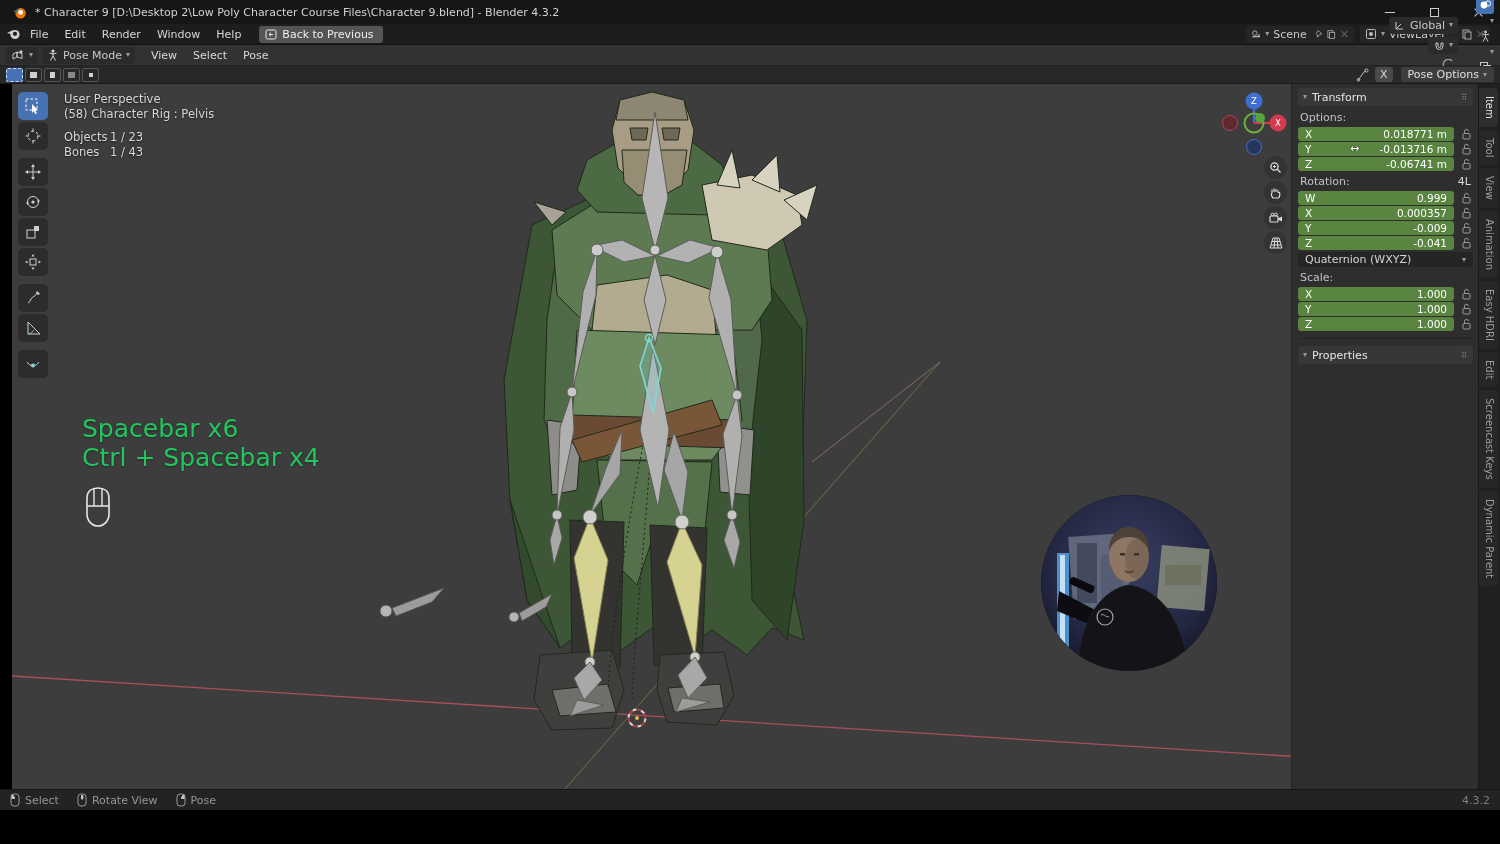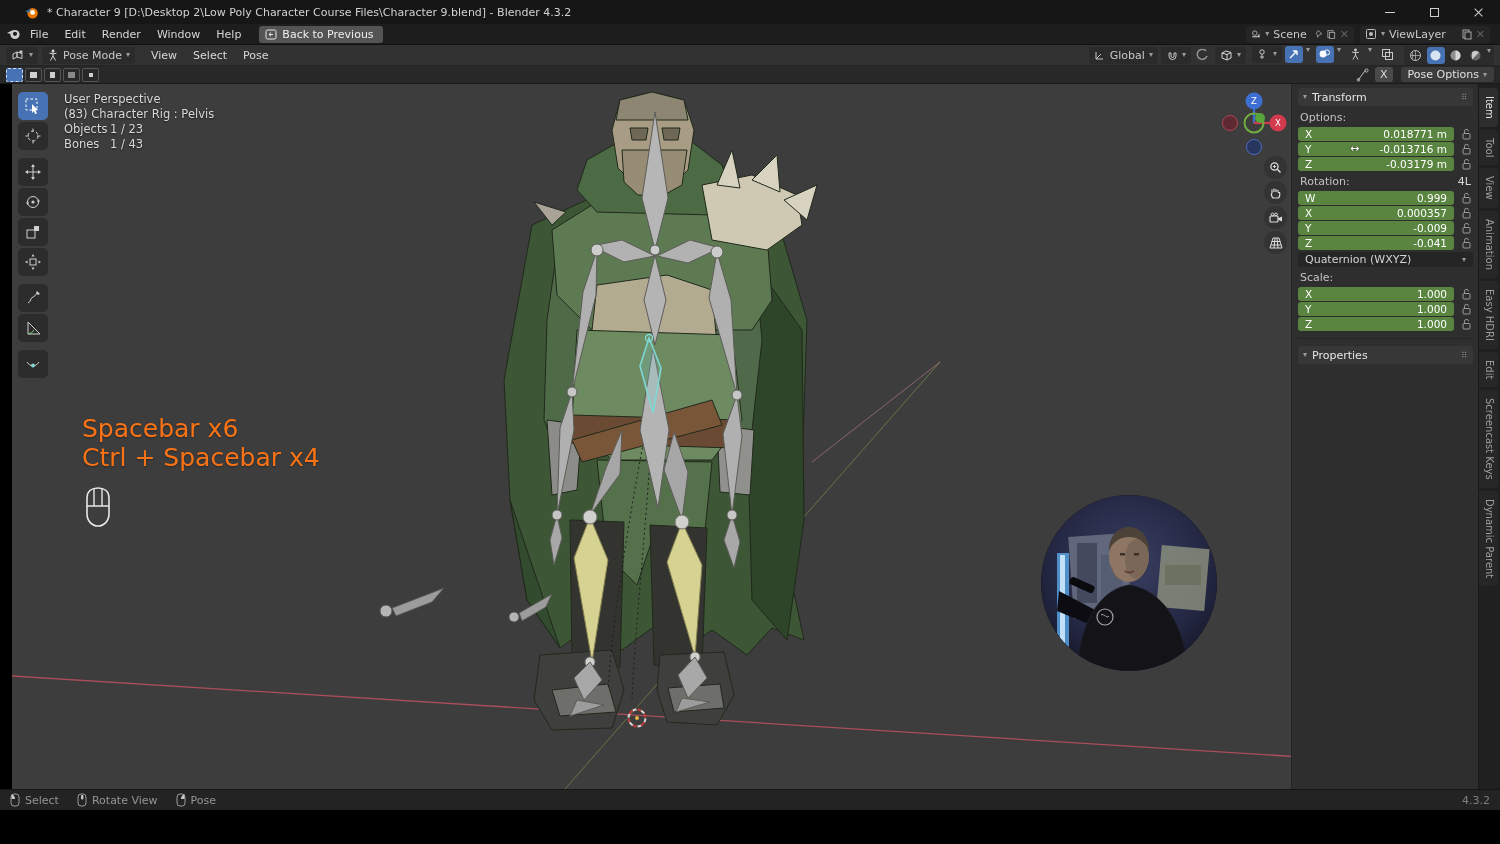--- a/index.html
+++ b/index.html
@@ -4,21 +4,21 @@
 <style>
   * { margin:0; padding:0; box-sizing:border-box; }
   html,body { width:1500px; height:844px; background:#000; overflow:hidden;
     font-family:"DejaVu Sans","Liberation Sans",sans-serif; font-size:11px; color:#c8c8c8;
     -webkit-font-smoothing:antialiased; }
   .app { position:relative; width:1500px; height:844px; background:#000; }
   .abs { position:absolute; }
 
   
   .titlebar { left:0; top:0; width:1500px; height:24px; background:#161616;
-    display:flex; align-items:center; padding-left:24px; color:#d2d2d2; }
+    display:flex; align-items:center; padding-left:12px; color:#d2d2d2; }
   .titlebar .title { margin-left:8px; font-size:11px; }
   .wincontrols { margin-left:auto; display:flex; height:100%; }
   .winbtn { width:44px; height:100%; display:flex; align-items:center; justify-content:center; }
   .glyph-min { width:10px; height:1px; background:#cfcfcf; display:block; }
   .glyph-max { width:9px; height:9px; border:1px solid #cfcfcf; display:block; }
   .glyph-close { position:relative; width:11px; height:11px; display:block; }
   .glyph-close:before,.glyph-close:after { content:""; position:absolute; left:5px; top:0;
     width:1px; height:11px; background:#cfcfcf; }
   .glyph-close:before { transform:rotate(45deg);} .glyph-close:after { transform:rotate(-45deg);}
 
@@ -29,21 +29,21 @@
   .back-btn { margin-left:10px; background:#545454; color:#eee; border-radius:3px;
     padding:2px 9px 2px 6px; display:flex; align-items:center; gap:5px; }
   .hdr-select { display:flex; align-items:center; gap:4px; background:#252525;
     border-radius:3px; padding:1px 5px; height:17px; }
   .chev { font-size:8px; color:#9a9a9a; line-height:1; }
   .dim { opacity:.35; }
 
   
   .vheader { left:0; top:45px; width:1500px; height:21px; background:#323232;
     display:flex; align-items:center; padding:0 6px; border-bottom:1px solid #232323; }
-  .vh-group { display:flex; align-items:flex-start; gap:3px; }
+  .vh-group { display:flex; align-items:flex-end; gap:3px;flex-direction:column; }
   .vh-btn { display:flex; align-items:center; gap:4px; padding:1px 5px; height:17px;
     border-radius:3px; background:#2b2b2b; }
   .vh-menu { padding:2px 8px; color:#d8d8d8; }
   .vh-icon { width:18px; height:17px; display:flex; align-items:center; justify-content:center;
     border-radius:3px; }
   .vh-icon.active { background:#4772b3; }
   .spacer { flex:1; }
 
   
   .toolrow { left:0; top:66px; width:1500px; height:18px; background:#282828;
@@ -64,26 +64,26 @@
   
   .ltoolbar { left:6px; top:8px; width:30px; display:flex; flex-direction:column; gap:2px; }
   .tool-btn { width:30px; height:28px; background:#2c2c2c; border-radius:5px;
     display:flex; align-items:center; justify-content:center; }
   .tool-btn.active { background:#4772b3; }
   .tool-gap { height:8px; }
 
   
   .vp-info { left:52px; top:8px; color:#d8d8d8; text-shadow:0 1px 2px rgba(0,0,0,.6);
     font-size:11.5px; line-height:15px; }
-  .vp-stats { }
+  .vp-stats { margin-top:8px; }
   .vp-stats .row { display:flex; }
   .vp-stats .lbl { width:46px; }
 
   
-  .screencast { left:70px; top:330px; color:#f97316; font-size:25px; line-height:29px;
+  .screencast { left:70px; top:330px; color:#22c55e; font-size:25px; line-height:29px;
     text-shadow:0 1px 2px rgba(0,0,0,.35); }
   .mouse-icon { margin-top:14px; }
 
   
   .navgizmo { left:1206px; top:4px; width:72px; height:72px; }
   .viewbtns { left:1252px; top:72px; display:flex; flex-direction:column; gap:2px; }
   .viewbtn { width:23px; height:23px; border-radius:50%; background:rgba(40,40,40,.45);
     display:flex; align-items:center; justify-content:center; }
 
   
@@ -509,21 +509,21 @@
       <div class="tool-btn">
         <svg width="18" height="18" viewBox="0 0 18 18">
             <path d="M3,7 C6,12 12,12 15,7" fill="none" stroke="#cfcfcf"></path>
             <circle cx="9" cy="10.5" r="2" fill="#7fd8d4"></circle>
           </svg>
       </div>
     </div>
 
     <div class="abs vp-info">
       <div>User Perspective</div>
-      <div>(83) Character Rig : Pelvis</div>
+      <div>(58) Character Rig : Pelvis</div>
       <div class="vp-stats">
         <div class="row">
             <span class="lbl">Objects</span>
             <span>1 / 23</span>
           </div>
         <div class="row">
             <span class="lbl">Bones</span>
             <span>1 / 43</span>
           </div>
       </div>
@@ -648,21 +648,21 @@
       <span class="lockcol">
         <svg width="11" height="12" viewBox="0 0 11 12">
             <rect x="2" y="5.5" width="7" height="5.5" rx="1" fill="none" stroke="#9a9a9a"></rect>
             <path d="M3.5,5.5 V3.5 A2,2 0 0 1 7.5,3.2" fill="none" stroke="#9a9a9a"></path>
           </svg>
       </span>
     </div>
     <div class="srow">
       <div class="slider">
         <span class="axis">Z</span>
-        <span class="val">-0.03179 m</span>
+        <span class="val">-0.06741 m</span>
       </div>
       <span class="lockcol">
         <svg width="11" height="12" viewBox="0 0 11 12">
             <rect x="2" y="5.5" width="7" height="5.5" rx="1" fill="none" stroke="#9a9a9a"></rect>
             <path d="M3.5,5.5 V3.5 A2,2 0 0 1 7.5,3.2" fill="none" stroke="#9a9a9a"></path>
           </svg>
       </span>
     </div>
 
     <div class="sec-label">

